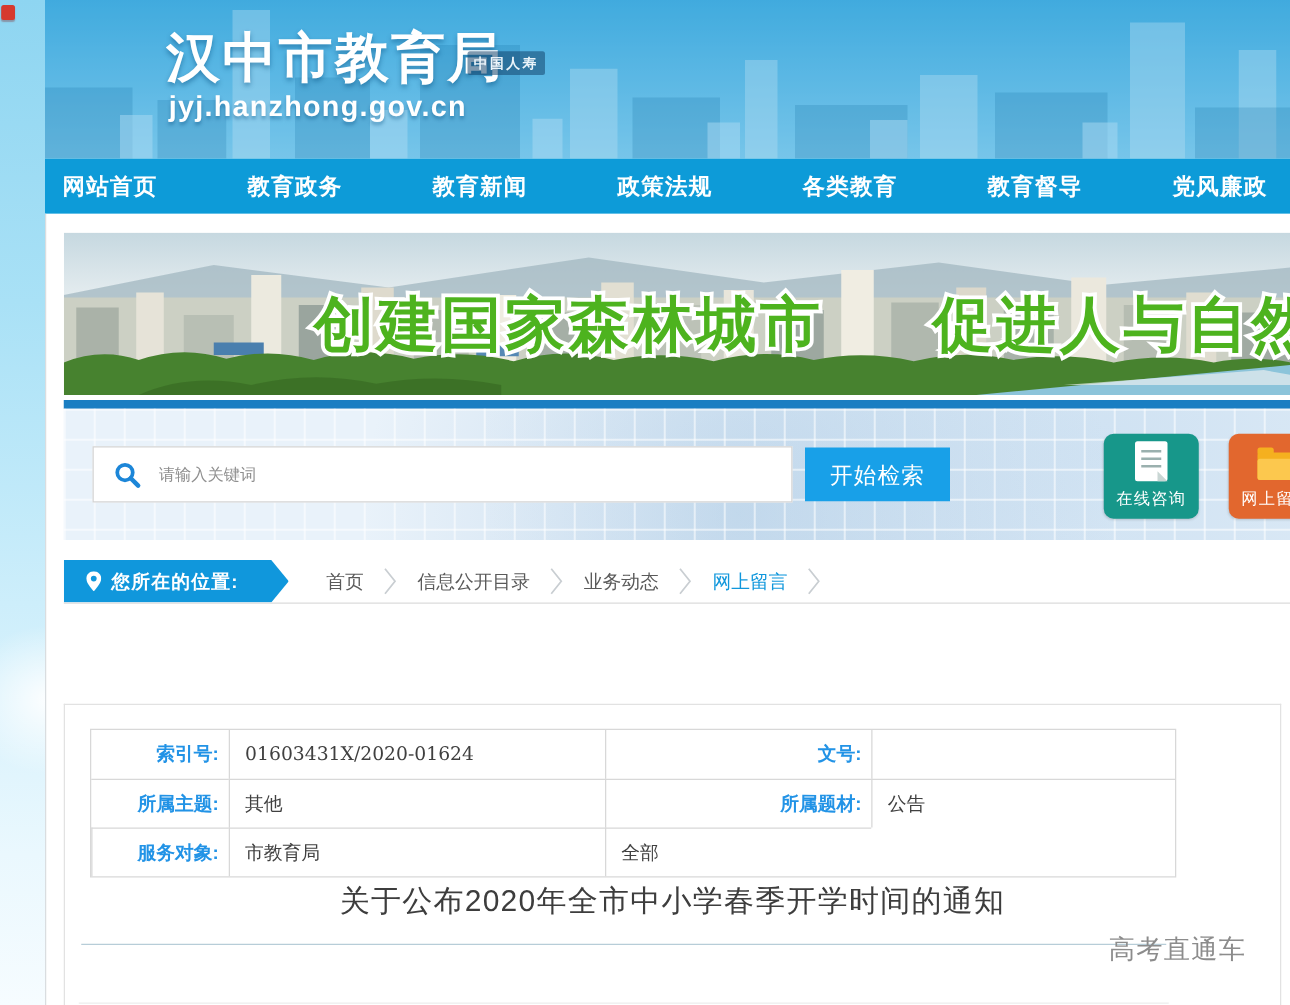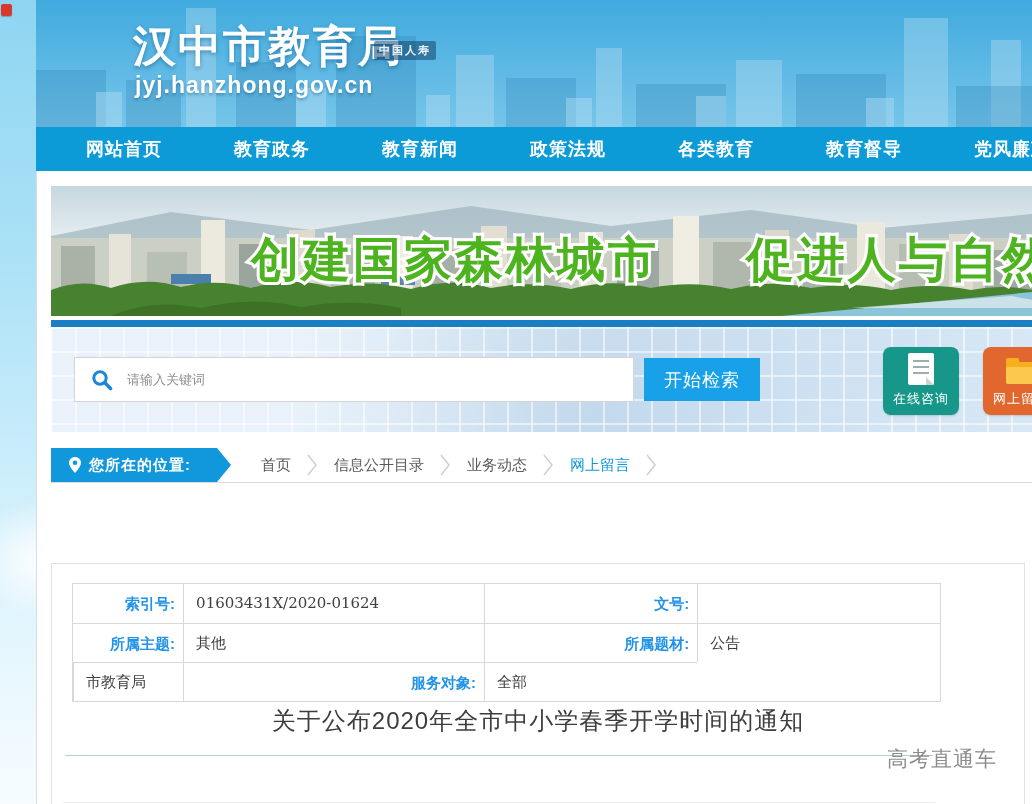--- a/index.html
+++ b/index.html
@@ -24,21 +24,21 @@
   .logo-title{left:97px;top:18px;font-size:43px;font-weight:bold;color:#ffffff;
     letter-spacing:2px;text-shadow:0 2px 4px rgba(0,70,120,.45);}
   .logo-url{left:99px;top:72px;font-size:23px;font-weight:bold;color:#ffffff;
     letter-spacing:1px;text-shadow:0 2px 3px rgba(0,70,120,.4);}
   .building-sign{left:338px;top:41px;font-size:11px;font-weight:bold;color:#eaf4fa;
     background:rgba(20,70,110,.55);padding:2px 5px;border-radius:2px;letter-spacing:2px;font-family:Liberation Mono, monospace;}
 
   
   .nav{left:36px;top:127px;width:996px;height:44px;background:#0d9bd8;display:flex;
     align-items:center;padding-left:14px;box-sizing:border-box;}
-  .nav-item{width:148px;text-align:center;color:#ffffff;font-size:18px;font-weight:bold;
+  .nav-item{width:148px;text-align:left;color:#ffffff;font-size:18px;font-weight:bold;
     letter-spacing:1px;line-height:44px;cursor:pointer;flex:0 0 auto;}
 
   
   .panel{left:36px;top:171px;width:996px;height:633px;background:#ffffff;
     border-left:1px solid #d9dde0;}
 
   
   .banner{left:14px;top:15px;width:982px;height:130px;overflow:hidden;}
   .blue-strip{left:14px;top:149px;width:982px;height:7px;background:#1a7ec2;}
 
@@ -269,22 +269,22 @@
       <div class="cell lbl">索引号:</div>
       <div class="cell val">01603431X/2020-01624</div>
       <div class="cell lbl c3">文号:</div>
       <div class="cell val"></div>
 
       <div class="cell lbl row2">所属主题:</div>
       <div class="cell val row2">其他</div>
       <div class="cell lbl c3 row2">所属题材:</div>
       <div class="cell val row2">公告</div>
 
+      <div class="cell lbl c3 row2">服务对象:</div>
       <div class="cell val row2">市教育局</div>
-      <div class="cell lbl c3 row2">服务对象:</div>
       <div class="cell val row2">全部</div>
     </div>
 
     <div class="article-title">关于公布2020年全市中小学春季开学时间的通知</div>
     <div class="title-divider"></div>
     <div class="faint-line"></div>
   </div>
 </div>
 
 <div class="abs watermark">高考直通车</div>

